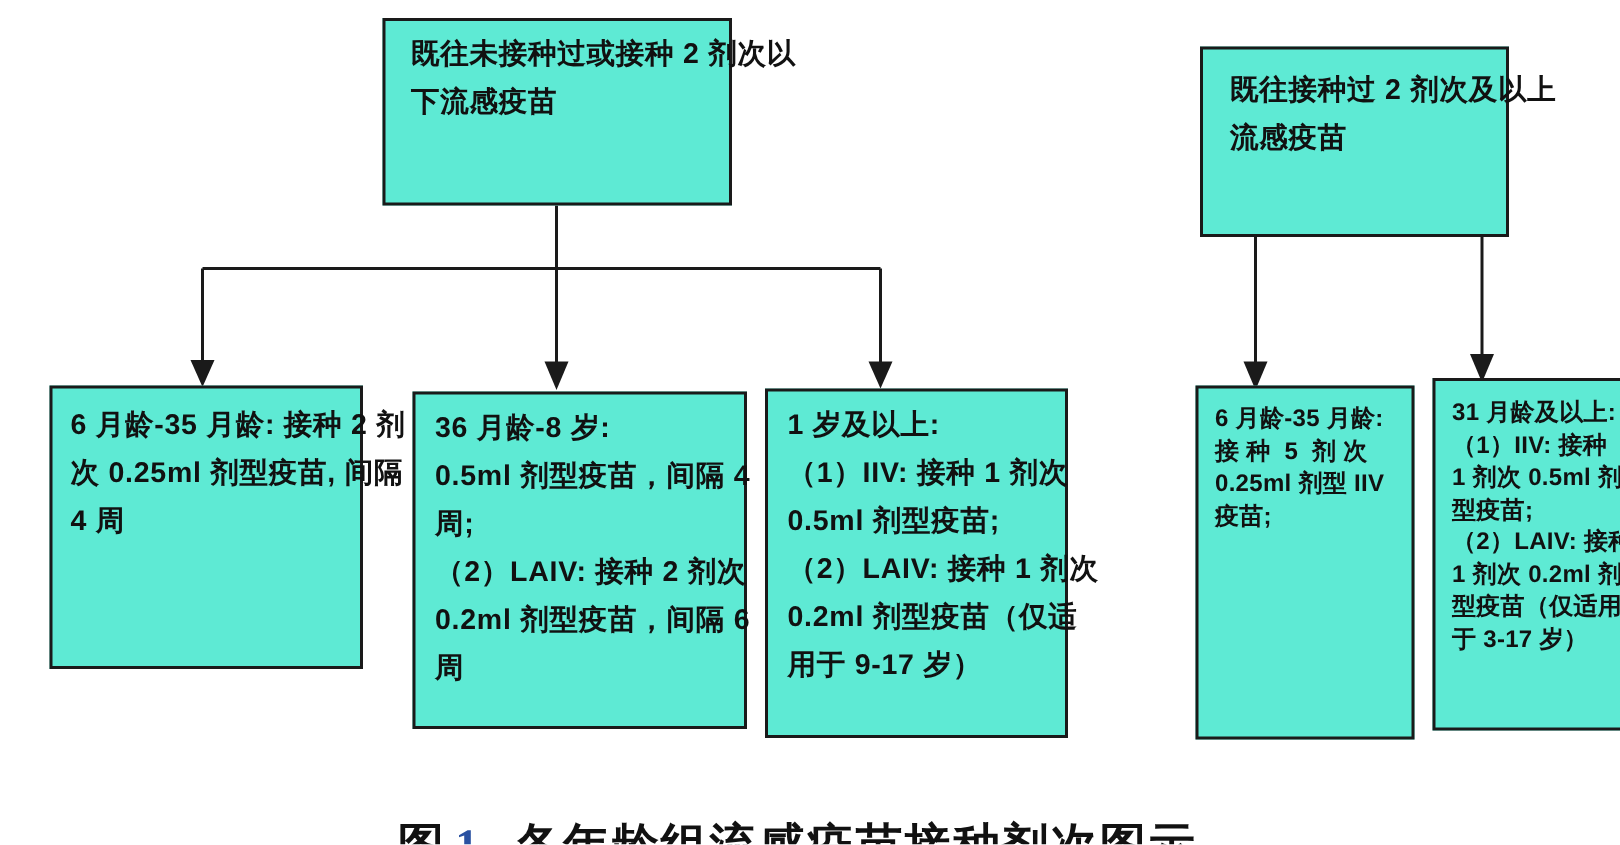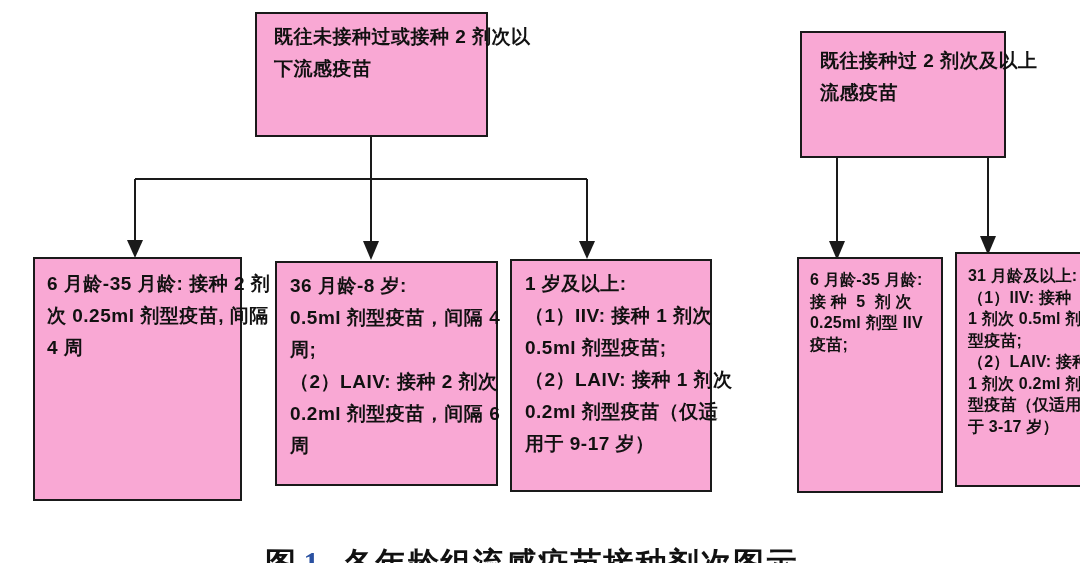--- a/index.html
+++ b/index.html
@@ -21,41 +21,41 @@
     left: 0;
     top: 0;
     width: 1080px;
     height: 563px;
     pointer-events: none;
   }
   .node {
     position: absolute;
     box-sizing: border-box;
     border: 2px solid var(--line, #1a1a1a);
-    background: #f9a8d4;
+    background: #5eead4;
     font-weight: bold;
     -webkit-font-smoothing: antialiased;
   }
   .node .line {
     white-space: pre;
   }
   .node-large {
     font-size: 19px;
     line-height: 32px;
     letter-spacing: 0.5px;
   }
   .node-small {
     font-size: 16px;
     line-height: 21.5px;
     letter-spacing: 0.2px;
     margin-left: 36px;
   }
   .root-left  { left: 255px; top: 12px;  width: 233px; height: 125px; padding: 7px 10px 0 17px; }
   .root-right { left: 800px; top: 31px;  width: 206px; height: 127px; padding: 12px 8px 0 18px; }
-  .child-a    { left: 33px;  top: 257px; width: 209px; height: 244px; padding: 9px 8px 0 12px; }
+  .child-a    { left: 33px;  top: 257px; width: 209px; height: 189px; padding: 9px 8px 0 12px; }
   .child-b    { left: 275px; top: 261px; width: 223px; height: 225px; padding: 7px 6px 0 13px; }
   .child-c    { left: 510px; top: 259px; width: 202px; height: 233px; padding: 7px 6px 0 13px; }
   .child-d    { left: 761px; top: 257px; width: 146px; height: 236px; padding: 10px 5px 0 11px; }
   .child-e    { left: 919px; top: 252px; width: 143px; height: 235px; padding: 11px 4px 0 11px; }
   .caption {
     position: absolute;
     left: 228px;
     top: 507px;
     font-family: "Liberation Serif", "DejaVu Serif", serif;
     font-weight: bold;

